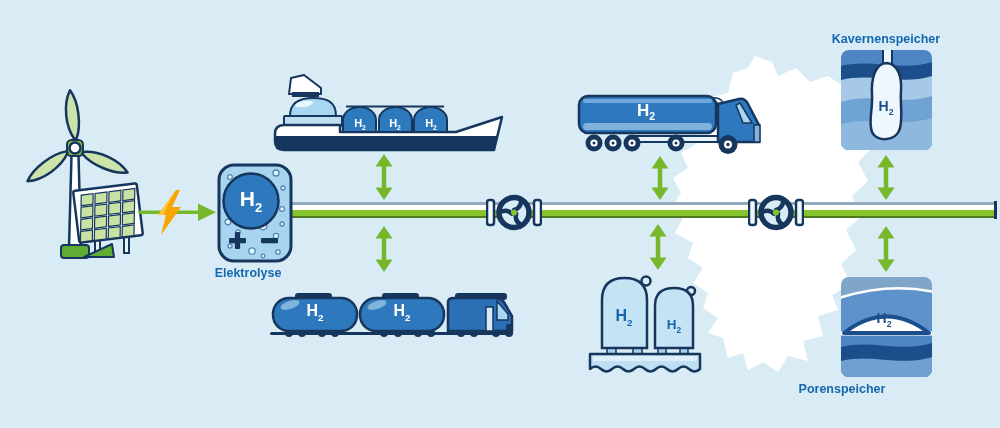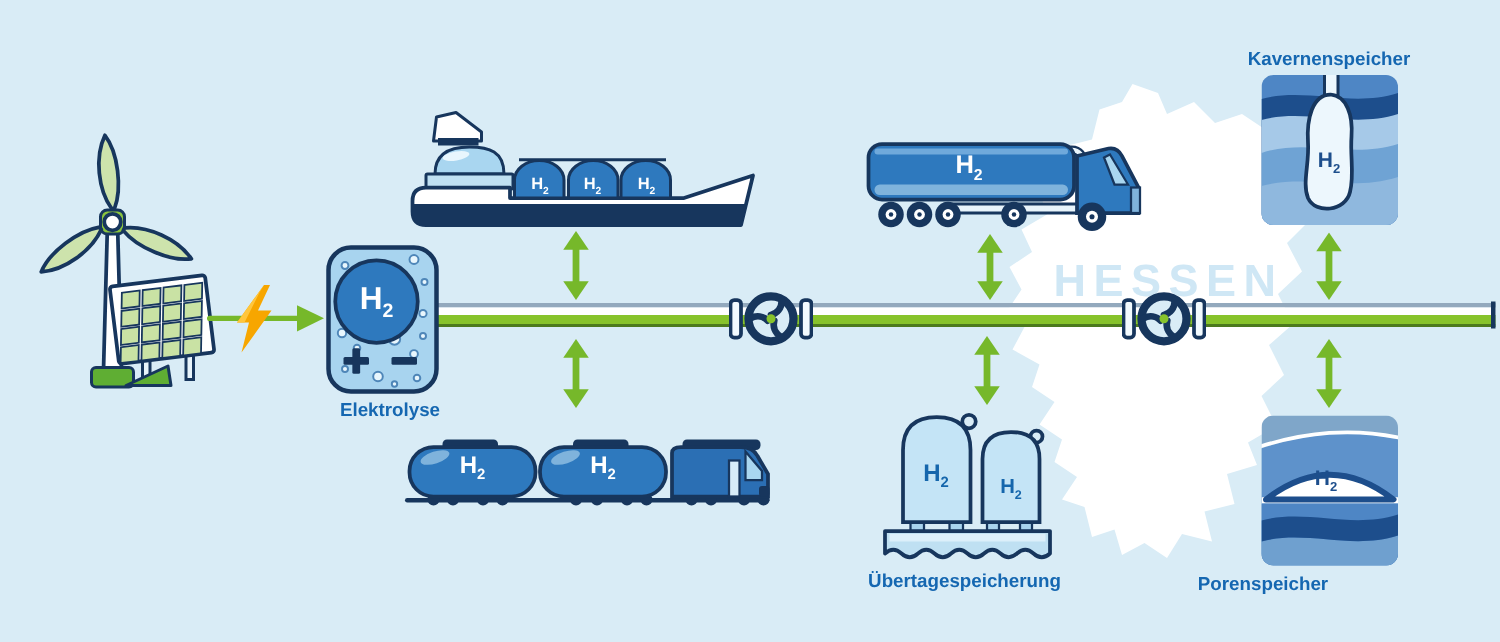--- a/index.html
+++ b/index.html
@@ -26,21 +26,20 @@
 <div class="stage">
 
   <svg class="abs" style="left:660px;top:48px" width="230" height="340" viewBox="0 0 230 340">
     <polygon fill="#FFFFFF" points="95,8 112,14 118,28 136,20 150,34 168,28 186,40 205,34 214,50 221,66
       204,80 213,99 198,114 208,133 192,148 202,168 186,182 196,202 181,216 191,236 172,247 178,262
       158,268 163,288 143,293 148,313 128,308 118,324 103,314 88,322 83,305 68,310 63,290 48,285 58,270
       43,260 48,245 33,235 43,220 28,210 33,195 15,185 23,170 11,160 21,145 13,130 28,120 21,105 38,95
       33,80 53,70 48,50 68,45 73,25 88,20"></polygon>
   </svg>
 
-  <div class="watermark">HESSEN</div>
 
   <div class="pipe">
     <div class="l1"></div>
     <div class="l2"></div>
     <div class="l3"></div>
     <div class="l4"></div>
     <div class="cap"></div>
   </div>
 
   <svg class="abs" style="left:8px;top:85px" width="140" height="180" viewBox="0 0 140 180">
@@ -320,18 +319,17 @@
     <span>H</span><sub>2</sub></div>
   <div class="h2label" style="left:624px;top:318px;font-size:16px;color:#1566AC">
     <span>H</span><sub>2</sub></div>
   <div class="h2label" style="left:674px;top:326px;font-size:13.5px;color:#1566AC">
     <span>H</span><sub>2</sub></div>
   <div class="h2label" style="left:886px;top:108px;font-size:14px;color:#1D4E8C">
     <span>H</span><sub>2</sub></div>
   <div class="h2label" style="left:884px;top:320px;font-size:14px;color:#1D4E8C">
     <span>H</span><sub>2</sub></div>
 
-  <div class="lbl" style="left:260px;top:266px">Elektrolyse</div>
+  <div class="lbl" style="left:248px;top:266px">Elektrolyse</div>
   <div class="lbl" style="left:886px;top:32px">Kavernenspeicher</div>
-  <div class="lbl" style="left:643px;top:380px">Übertagespeicherung</div>
   <div class="lbl" style="left:842px;top:382px">Porenspeicher</div>
 
 </div>
 
 </body></html>

